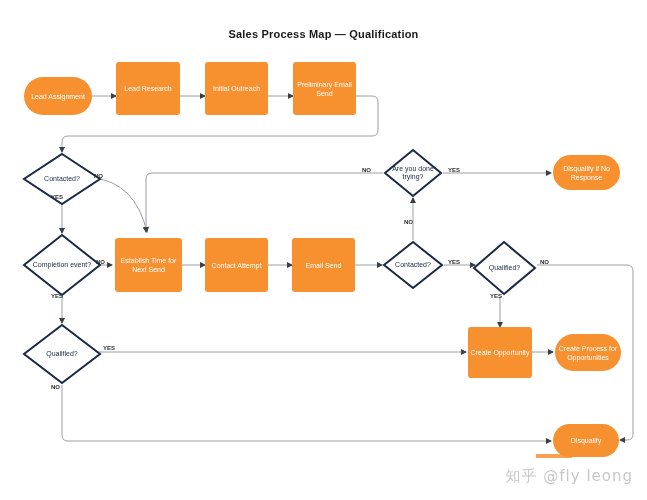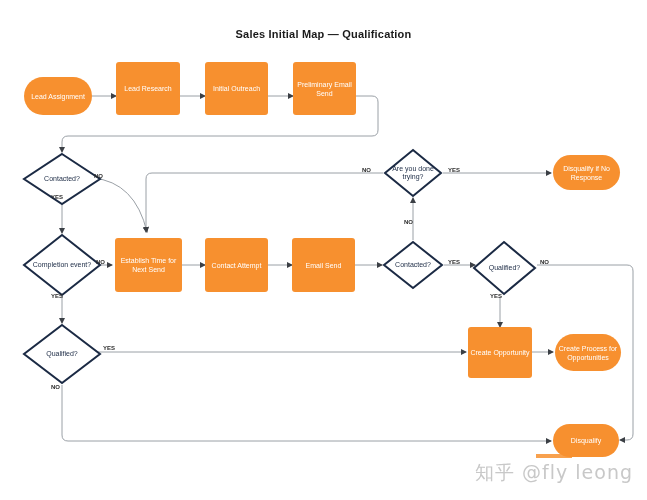--- a/index.html
+++ b/index.html
@@ -57,21 +57,21 @@
   .edgelabel{
     position:absolute;
     font-size:6px;
     font-weight:bold;
     color:#2b2b2b;
     white-space:nowrap;
   }
   .watermark{
     position:absolute;
     right:14px;bottom:14px;
-    font-size:19px;
+    font-size:15px;
     color:#c8c8c8;
     font-family:"DejaVu Sans",sans-serif;
     letter-spacing:1px;
   }
   .wm-bar{
     position:absolute;
     right:75px;bottom:42px;
     width:36px;height:4px;
     background:#F7902F;
     opacity:.85;
@@ -121,21 +121,21 @@
     <path d="M532,352 L553,352"></path>
 
     <path d="M95,352 L466,352"></path>
 
     <path d="M537,265 L627,265 Q633,265 633,271 L633,434 Q633,440 627,440 L620,440"></path>
 
     <path d="M62,385 L62,435 Q62,441 68,441 L551,441"></path>
   </g>
 </svg>
 
-<div class="title">Sales Initial Map — Qualification</div>
+<div class="title">Sales Process Map — Qualification</div>
 
 <div class="node pill" style="left:24px;top:77px;width:68px;height:38px;">
   <span>Lead Assignment</span>
 </div>
 
 <div class="node box" style="left:116px;top:62px;width:64px;height:53px;">
   <span>Lead Research</span>
 </div>
 
 <div class="node box" style="left:205px;top:62px;width:63px;height:53px;">

